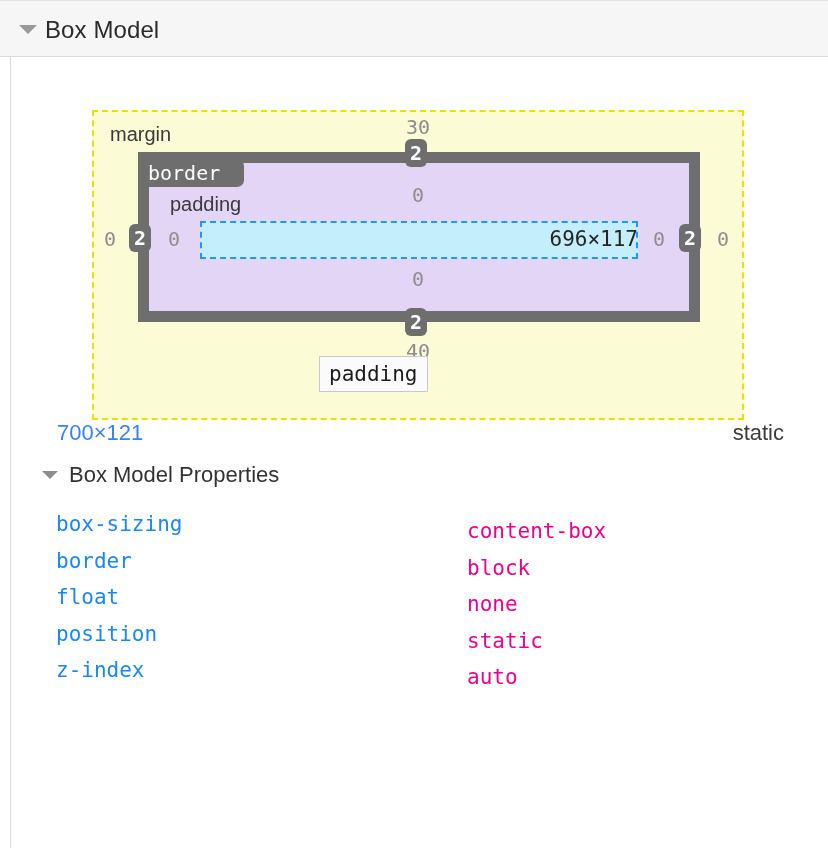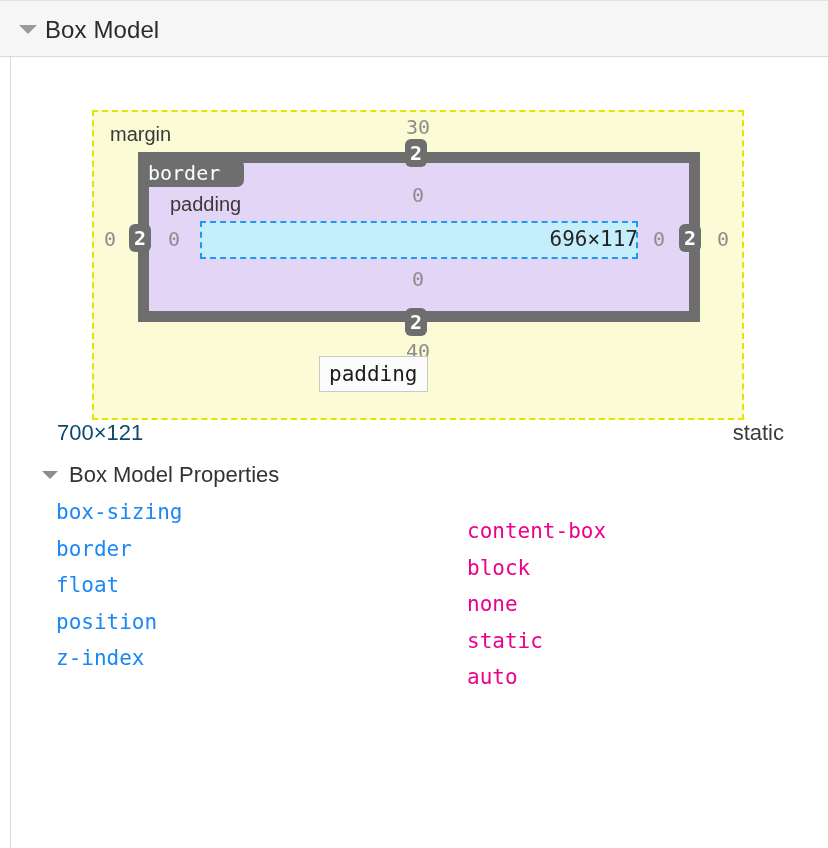--- a/index.html
+++ b/index.html
@@ -186,21 +186,21 @@
   
   .summary-row {
     position: absolute;
     left: 0; top: 420px;
     width: 828px; height: 36px;
   }
   .summary-dims {
     position: absolute;
     left: 57px; top: 0;
     font-size: 22px;
-    color: #0c4a6e;
+    color: #3b82f6;
   }
   .summary-position {
     position: absolute;
     right: 44px; top: 0;
     font-size: 22px;
     color: #3c3c3c;
   }
 
   
   .props-header {
@@ -227,21 +227,21 @@
     position: absolute;
     left: 0; top: 500px;
     width: 828px;
   }
   .prop-row {
     position: relative;
     height: 36.5px;
   }
   .prop-name {
     position: absolute;
-    left: 56px; top: 0;
+    left: 56px; top: 12px;
     font-family: "DejaVu Sans Mono", "Liberation Mono", monospace;
     font-size: 21px;
     color: #1a87f5;
     white-space: nowrap;
   }
   .prop-value {
     position: absolute;
     left: 467px; top: 0;
     font-family: "DejaVu Sans Mono", "Liberation Mono", monospace;
     font-size: 21px;

